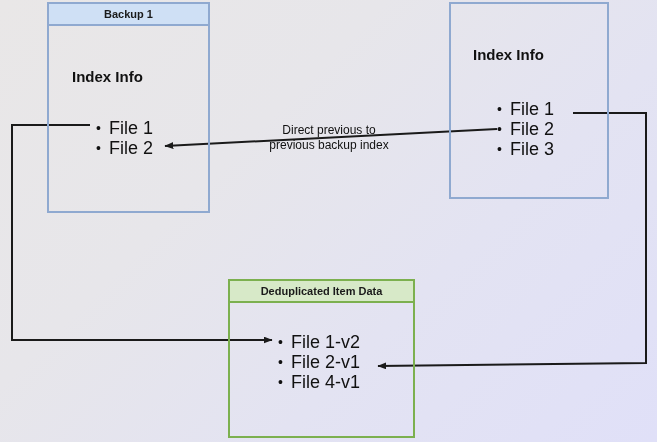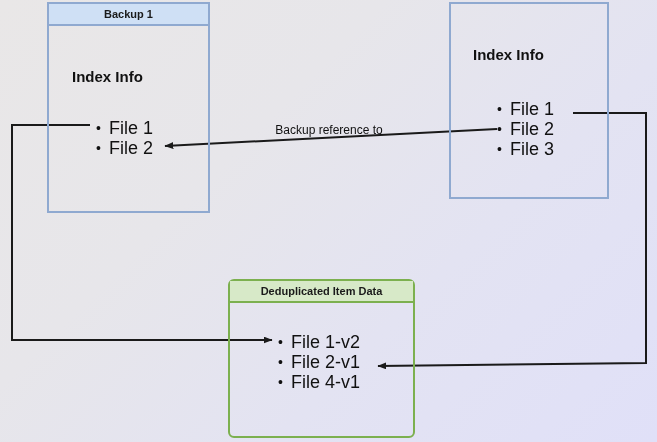--- a/index.html
+++ b/index.html
@@ -134,28 +134,29 @@
     <div class="node-body">
       <div class="index-label" style="left:22px; top:42px;">Index Info</div>
       <ul class="file-list" style="left:46px; top:95px;">
         <li>File 1</li>
         <li>File 2</li>
         <li>File 3</li>
       </ul>
     </div>
   </div>
 
-  <div class="node-box green" style="left:228px; top:279px; width:187px; height:159px;border-radius:6px;">
+  <div class="node-box green" style="left:228px; top:279px; width:187px; height:159px;">
     <div class="node-header">Deduplicated Item Data</div>
     <div class="node-body">
       <ul class="file-list" style="left:48px; top:29px;">
         <li>File 1-v2</li>
         <li>File 2-v1</li>
         <li>File 4-v1</li>
       </ul>
     </div>
   </div>
 
   <div class="edge-caption" style="left:251px; top:123px; width:156px;">
-    <div>Backup reference to</div>
+    <div>Direct previous to</div>
+    <div>previous backup index</div>
   </div>
 
 </div>
 
 </body></html>

